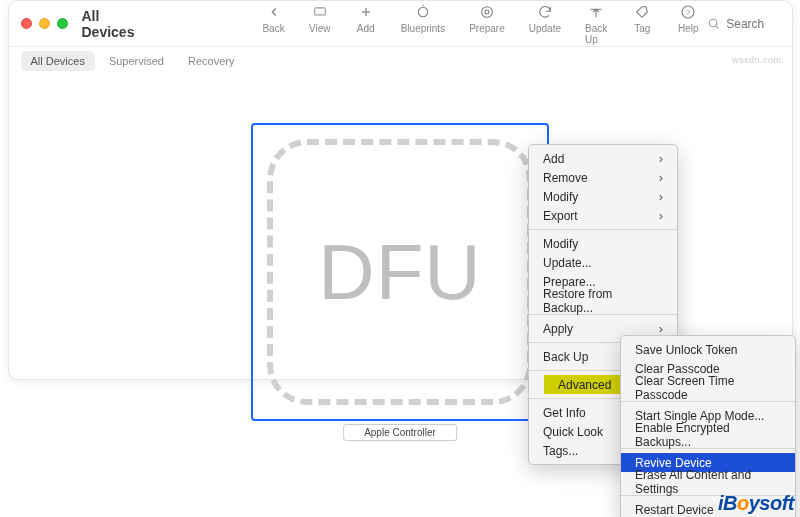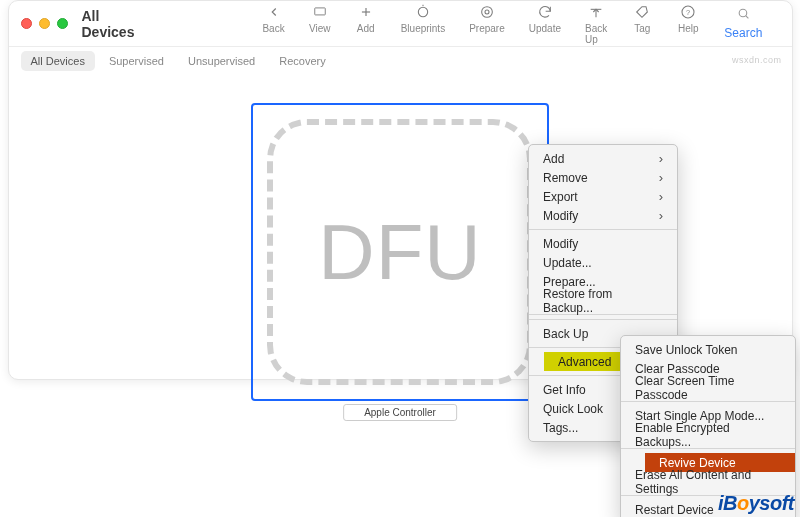--- a/index.html
+++ b/index.html
@@ -9,39 +9,39 @@
   .traffic { display: flex; gap: 7px; align-items: center; }
   .dot { width: 11px; height: 11px; border-radius: 50%; }
   .dot.red { background: #ff5f57; border: 0.5px solid #e1483f; }
   .dot.yellow { background: #febc2e; border: 0.5px solid #e0a528; }
   .dot.green { background: #28c840; border: 0.5px solid #23aa38; }
   .wtitle { font-size: 14px; font-weight: 600; color: #3c3c3c; margin-left: 6px; }
   .tb-group { display: flex; align-items: flex-start; gap: 24px; margin-left: 120px; }
   .tb-btn { display: flex; flex-direction: column; align-items: center; gap: 2px; font-size: 10px; color: #888; }
   .tb-icon { width: 22px; height: 18px; display: flex; align-items: center; justify-content: center; color: #777; }
   .tb-icon svg { stroke: #7d7d7d; fill: none; }
-  .search-wrap { margin-left: auto; display: flex; align-items: center; gap: 6px; color: #3b82f6; font-size: 12px; width: 140px; flex-direction: column; }
+  .search-wrap { margin-left: auto; display: flex; align-items: center; gap: 6px; color: #737373; font-size: 12px; width: 140px; }
   .tabsbar { height: 28px; display: flex; align-items: center; gap: 4px; padding: 0 12px; background: #fff; }
   .tab { font-size: 11px; color: #888; padding: 4px 10px; border-radius: 5px; }
   .tab.sel { background: #ededed; color: #555; }
   .canvas-area { position: relative; width: 100%; height: calc(100% - 46px - 28px); display: flex; align-items: flex-start; justify-content: center; padding-top: 28px; }
-  .device-frame { width: 298px; height: 298px; border: 2px solid #1a66ff; border-radius: 4px; display: flex; align-items: center; justify-content: center; position: relative; }
+  .device-frame { width: 298px; height: 298px; border: 2px solid #1a66ff; border-radius: 4px; display: flex; align-items: center; justify-content: center; position: relative; margin-top: 20px; }
   .device-inner { width: 266px; height: 266px; border: 6px dashed #d0d0d0; border-radius: 40px; display: flex; align-items: center; justify-content: center; }
   .dfu-text { font-size: 78px; font-weight: 300; color: #bfbfbf; letter-spacing: 1px; }
   .device-label { position: absolute; bottom: -22px; left: 50%; transform: translateX(-50%); font-size: 10px; background: #fff; border: 1px solid #ccc; border-radius: 3px; padding: 2px 20px; color: #444; }
   
   .ctx { position: absolute; background: #f4f4f4; border: 1px solid #c6c6c6; border-radius: 5px; box-shadow: 0 6px 22px rgba(0,0,0,0.2); padding: 4px 0; font-size: 12px; color: #2b2b2b; }
   .ctx.primary { left: 528px; top: 144px; width: 150px; }
   .ctx.sub { left: 620px; top: 335px; width: 176px; }
   .ctx .mi { display: flex; justify-content: space-between; align-items: center; padding: 3px 14px; height: 19px; }
   .ctx .mi.arrow::after { content: "›"; font-size: 13px; color: #555; }
   .ctx .sep { height: 1px; background: #d5d5d5; margin: 4px 0; }
   .ctx .mi.hl-yellow { background: #d0d000; color:#222;margin-left:15px; }
   .ctx .mi.hl-yellow::after { color:#222; }
-  .ctx .mi.hl-green { background: #c2410c; color:#fff;margin-left:24px; }
+  .ctx .mi.hl-green { background: #1d4ed8; color:#fff; }
   .watermark { position: absolute; right: 6px; bottom: 2px; font-size: 20px; font-weight: 700; font-style: italic; color: #0a4aa6; letter-spacing: -0.5px; }
   .watermark .o { color: #ff8c00; }
   .wm2 { position: absolute; right: 10px; top: 54px; font-size: 9px; color: rgba(0,0,0,0.22); letter-spacing: 0.5px; }
 </style>
 </head>
 <body>
 
 <div class="window">
 
   <div class="titlebar">
@@ -139,47 +139,47 @@
           <circle cx="11" cy="11" r="7"></circle>
           <line x1="21" y1="21" x2="16" y2="16"></line>
         </svg>
       <span>Search</span>
     </div>
   </div>
 
   <div class="tabsbar">
     <div class="tab sel">All Devices</div>
     <div class="tab">Supervised</div>
-    <div class="tab">Unsupervised</div>
     <div class="tab">Recovery</div>
   </div>
 
   <div class="canvas-area">
     <div class="device-frame">
       <div class="device-inner">
         <div class="dfu-text">DFU</div>
       </div>
       <div class="device-label">Apple Controller</div>
     </div>
   </div>
 
   <div class="wm2">wsxdn.com</div>
 </div>
 
 <div class="ctx primary">
   <div class="mi arrow">Add</div>
   <div class="mi arrow">Remove</div>
+  <div class="mi arrow">Modify</div>
   <div class="mi arrow">Export</div>
-  <div class="mi arrow">Modify</div>
   <div class="sep"></div>
   <div class="mi">Modify</div>
   <div class="mi">Update...</div>
   <div class="mi">Prepare...</div>
   <div class="mi">Restore from Backup...</div>
   <div class="sep"></div>
+  <div class="mi arrow">Apply</div>
   <div class="sep"></div>
   <div class="mi">Back Up</div>
   <div class="sep"></div>
   <div class="mi arrow hl-yellow">Advanced</div>
   <div class="sep"></div>
   <div class="mi">Get Info</div>
   <div class="mi">Quick Look</div>
   <div class="mi">Tags...</div>
 </div>
 

